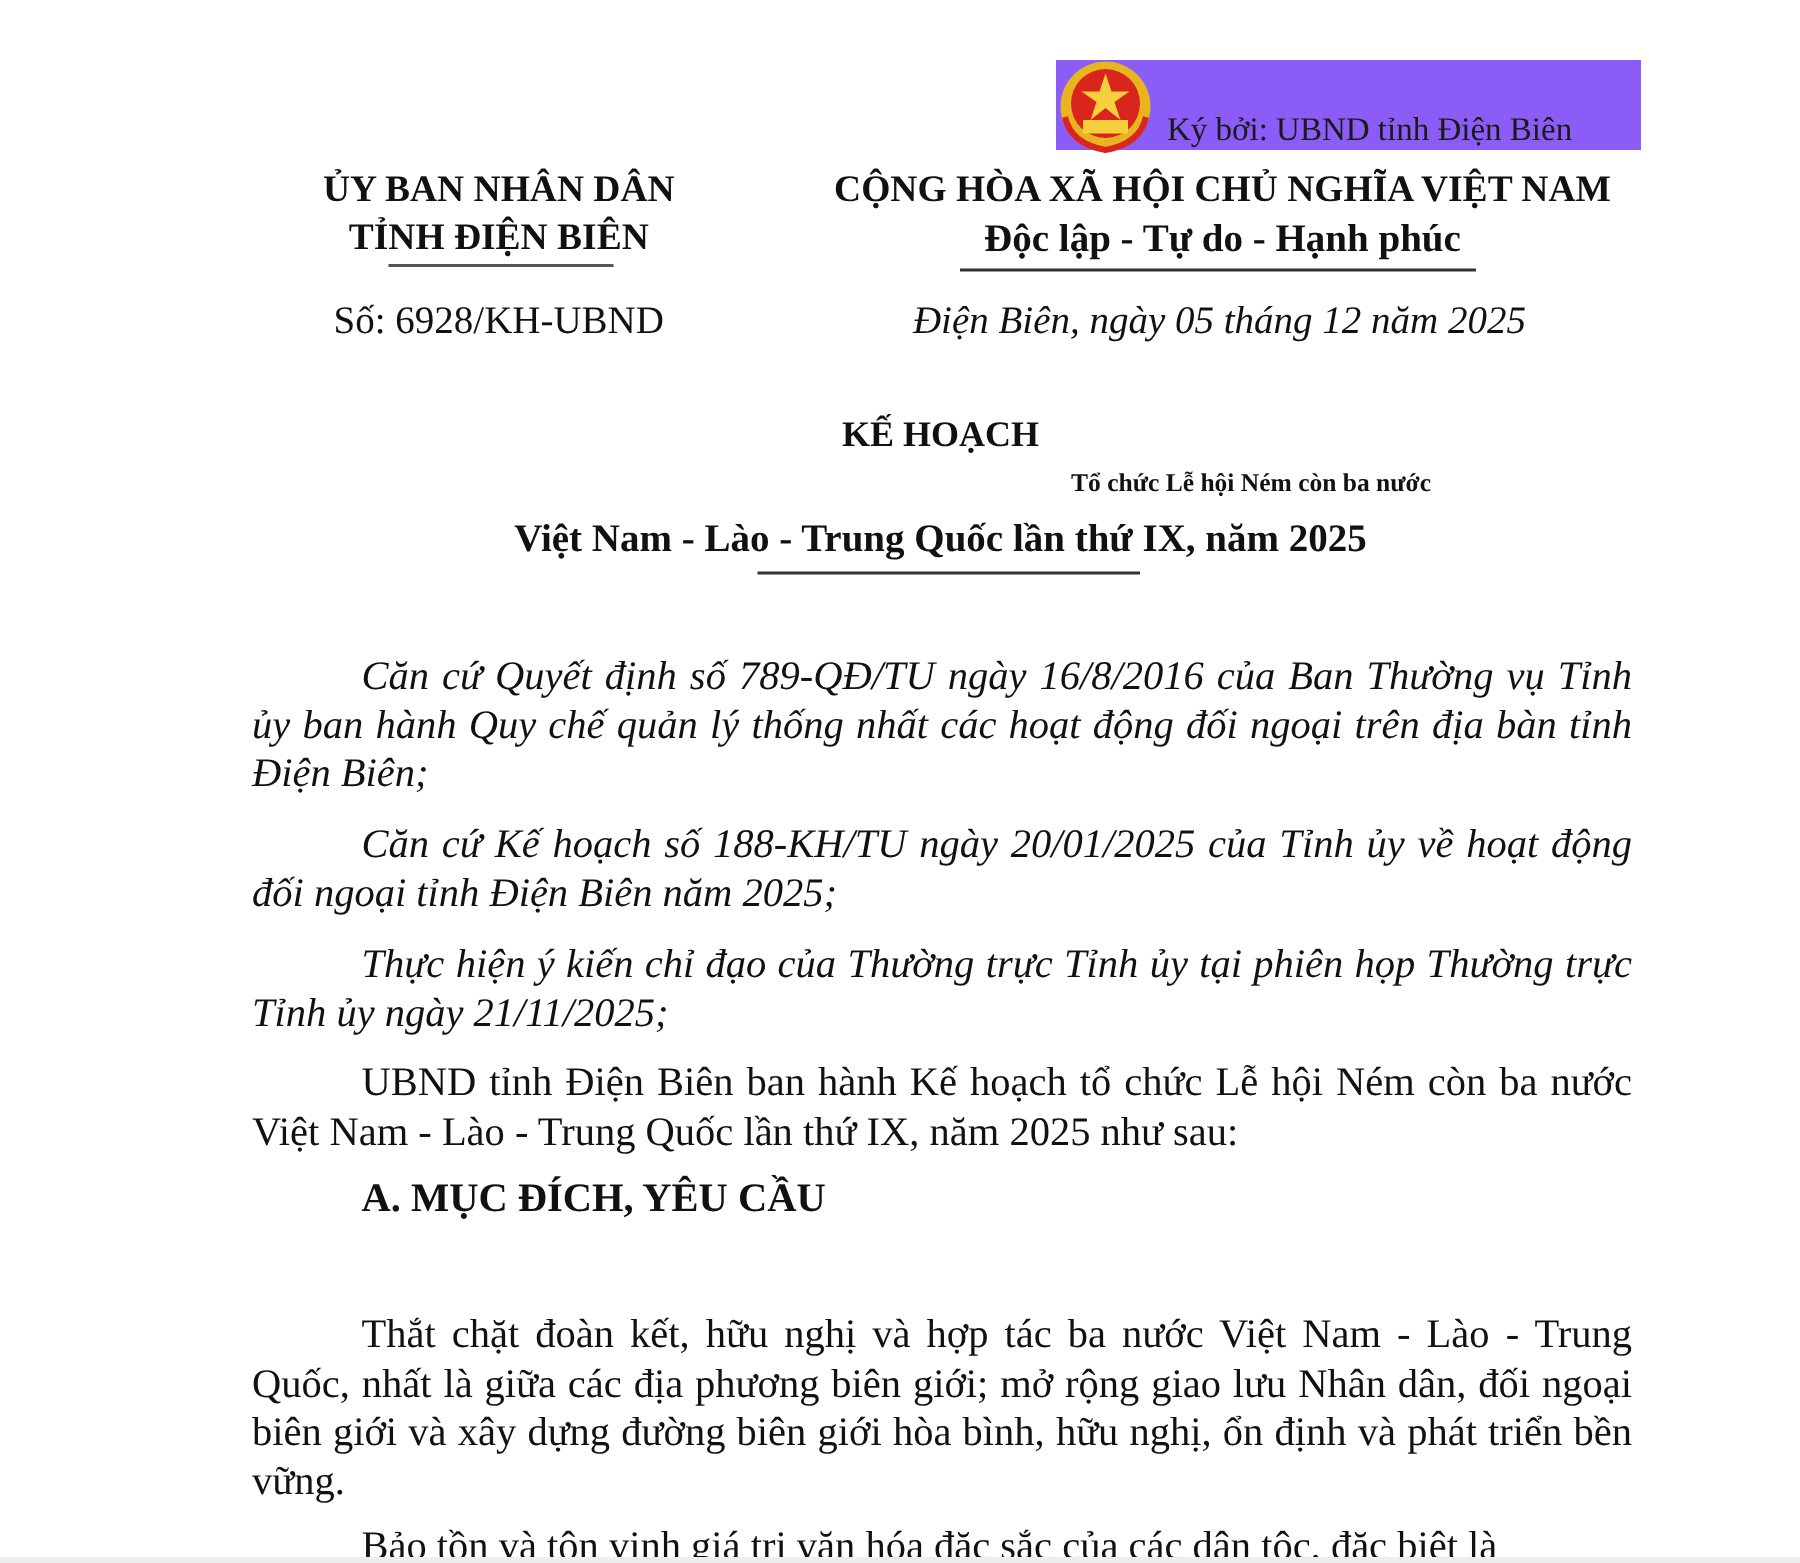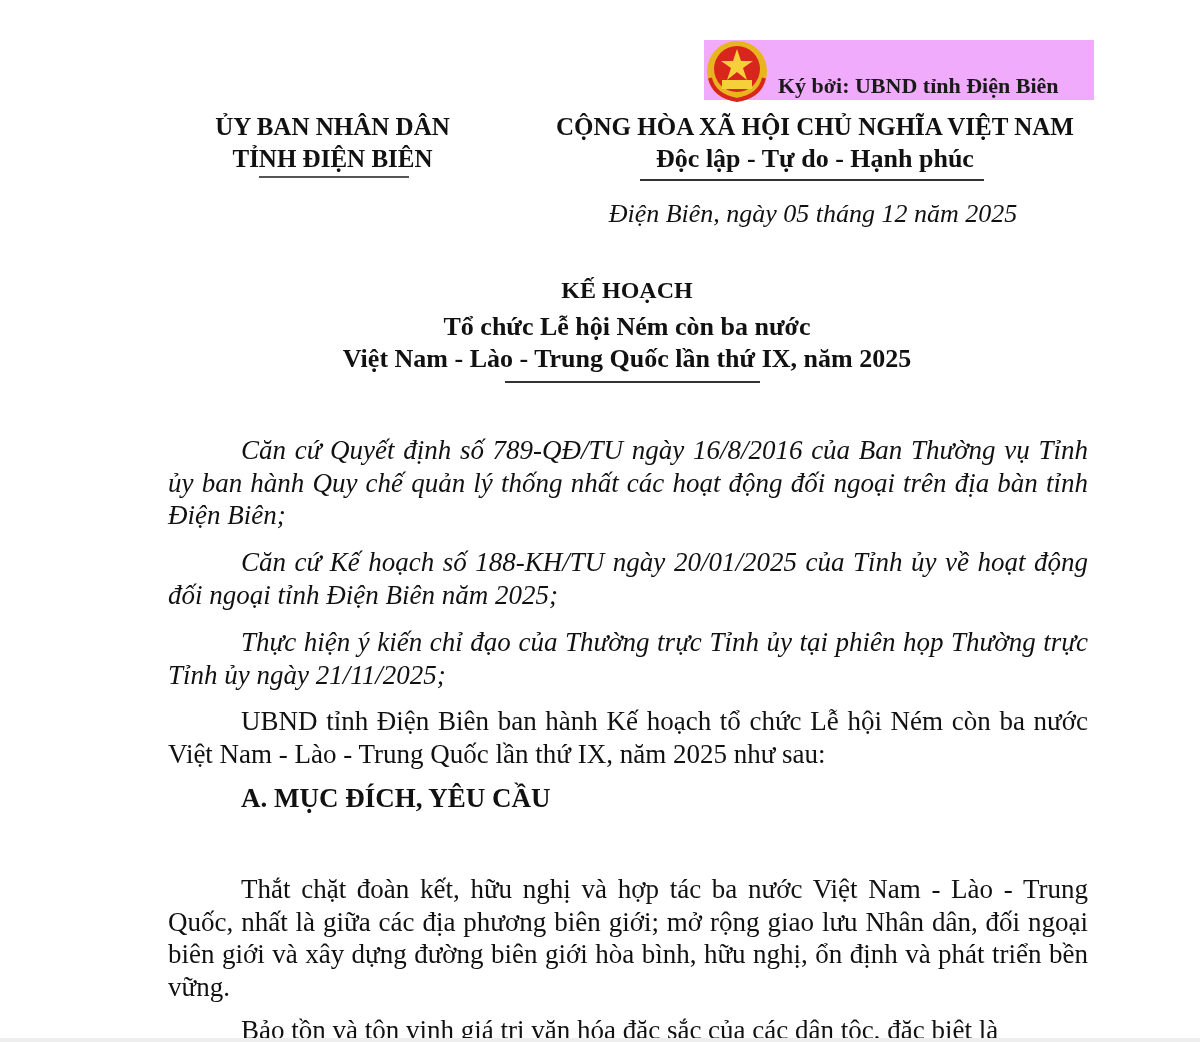--- a/index.html
+++ b/index.html
@@ -9,22 +9,21 @@
     font-family: "Liberation Serif", "DejaVu Serif", serif;
     color: #111;
     position: relative;
   }
   .page { position: absolute; left: 0; top: 0; width: 1200px; height: 1042px; }
   .bottom-edge { position: absolute; left: 0; top: 1038px; width: 1200px; height: 4px; background: #eeeeee; }
 
   
   .sig-box {
     position: absolute; left: 704px; top: 40px; width: 390px; height: 60px;
-    background: #f0abfc;
-    font-weight: bold;
+    background: #8b5cf6;
   }
   .emblem { position: absolute; left: 0; top: 0; width: 66px; height: 62px; }
   .sig-text {
     position: absolute; left: 74px; top: 33px;
     font-size: 22px; color: #1a1a1a; white-space: nowrap;
   }
 
   .abs { position: absolute; white-space: nowrap; }
   .bold { font-weight: bold; }
   .ital { font-style: italic; }
@@ -53,28 +52,29 @@
       <polygon points="33,9 37,21 49,21 39,28 43,40 33,32 23,40 27,28 17,21 29,21" fill="#f5d03a"></polygon>
       <rect x="18" y="40" width="30" height="9" fill="#f5d03a"></rect>
       <path d="M6 38 Q10 56 33 60 Q56 56 60 38" stroke="#d9261c" stroke-width="4" fill="none"></path>
     </svg>
     <span class="sig-text">Ký bởi: UBND tỉnh Điện Biên</span>
   </div>
 
   <div class="abs hdr center" style="left:190px; top:111px; width:285px;">ỦY BAN NHÂN DÂN</div>
   <div class="abs hdr center" style="left:190px; top:143px; width:285px;">TỈNH ĐIỆN BIÊN</div>
   <div class="line" style="left:259px; top:176px; width:150px; background:#555;"></div>
+  <div class="abs" style="left:190px; top:199px; width:285px; font-size:26px; text-align:center;">Số: 6928/KH-UBND</div>
 
   <div class="abs hdr center" style="left:530px; top:111px; width:570px;">CỘNG HÒA XÃ HỘI CHỦ NGHĨA VIỆT NAM</div>
   <div class="abs hdr center" style="left:530px; top:143px; width:570px; font-size:26px;">Độc lập - Tự do - Hạnh phúc</div>
   <div class="line" style="left:640px; top:179px; width:344px;"></div>
   <div class="abs ital" style="left:498px; top:199px; width:630px; font-size:26px; text-align:center;">Điện Biên, ngày 05 tháng 12 năm 2025</div>
 
   <div class="abs bold center" style="left:300px; top:277px; width:654px; font-size:24px;">KẾ HOẠCH</div>
-  <div class="abs bold center" style="left:300px; top:312px; width:654px; font-size:26px;">Tổ chức Lễ hội Ném còn ba nước</div>
+  <div class="abs bold center" style="left:300px; top:312px; width:654px; font-size:17px;text-align:right;">Tổ chức Lễ hội Ném còn ba nước</div>
   <div class="abs bold center" style="left:300px; top:344px; width:654px; font-size:26px;">Việt Nam - Lào - Trung Quốc lần thứ IX, năm 2025</div>
   <div class="line" style="left:505px; top:381px; width:255px;"></div>
 
   <div class="para it" style="top:434px;">Căn cứ Quyết định số 789-QĐ/TU ngày 16/8/2016 của Ban Thường vụ Tỉnh ủy ban hành Quy chế quản lý thống nhất các hoạt động đối ngoại trên địa bàn tỉnh Điện Biên;</div>
   <div class="para it" style="top:546px;">Căn cứ Kế hoạch số 188-KH/TU ngày 20/01/2025 của Tỉnh ủy về hoạt động đối ngoại tỉnh Điện Biên năm 2025;</div>
   <div class="para it" style="top:626px;">Thực hiện ý kiến chỉ đạo của Thường trực Tỉnh ủy tại phiên họp Thường trực Tỉnh ủy ngày 21/11/2025;</div>
 
   <div class="para" style="top:705px;">UBND tỉnh Điện Biên ban hành Kế hoạch tổ chức Lễ hội Ném còn ba nước Việt Nam - Lào - Trung Quốc lần thứ IX, năm 2025 như sau:</div>
 
   <div class="heading" style="top:783px;">A. MỤC ĐÍCH, YÊU CẦU</div>

